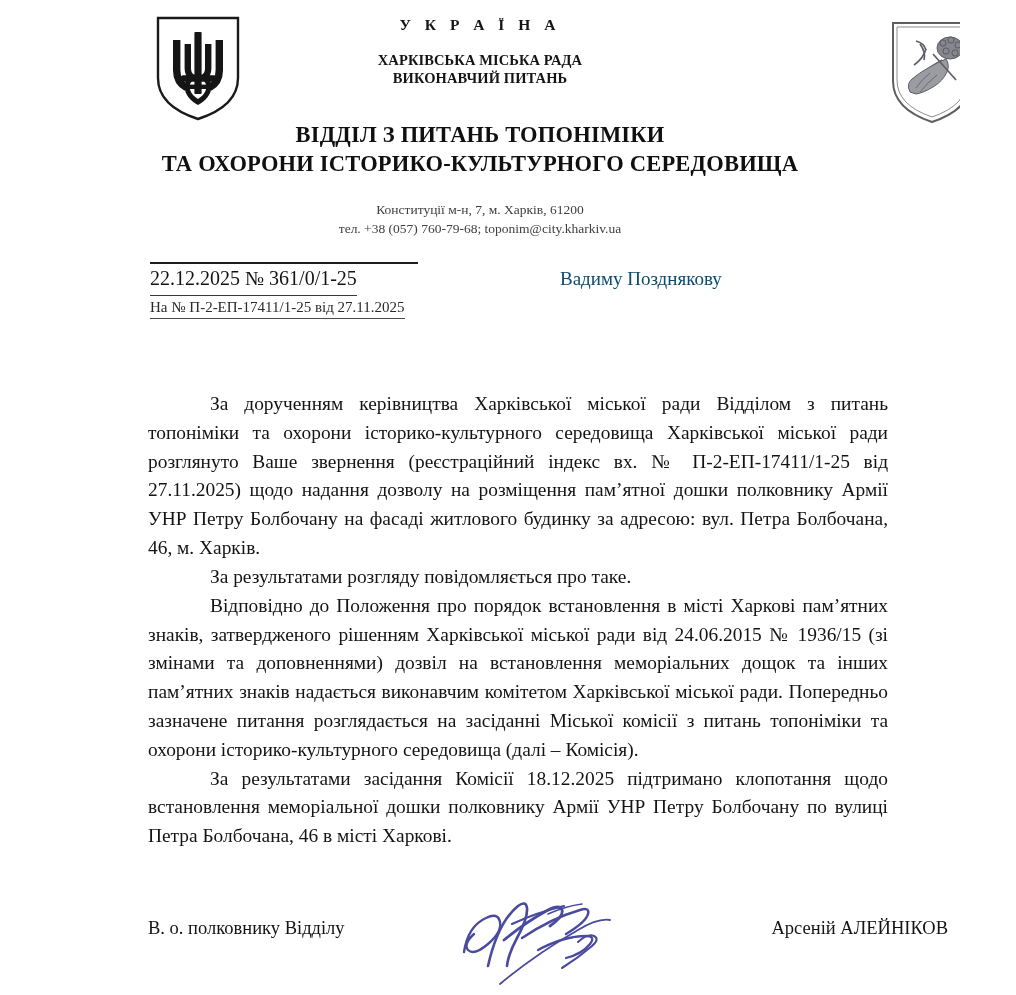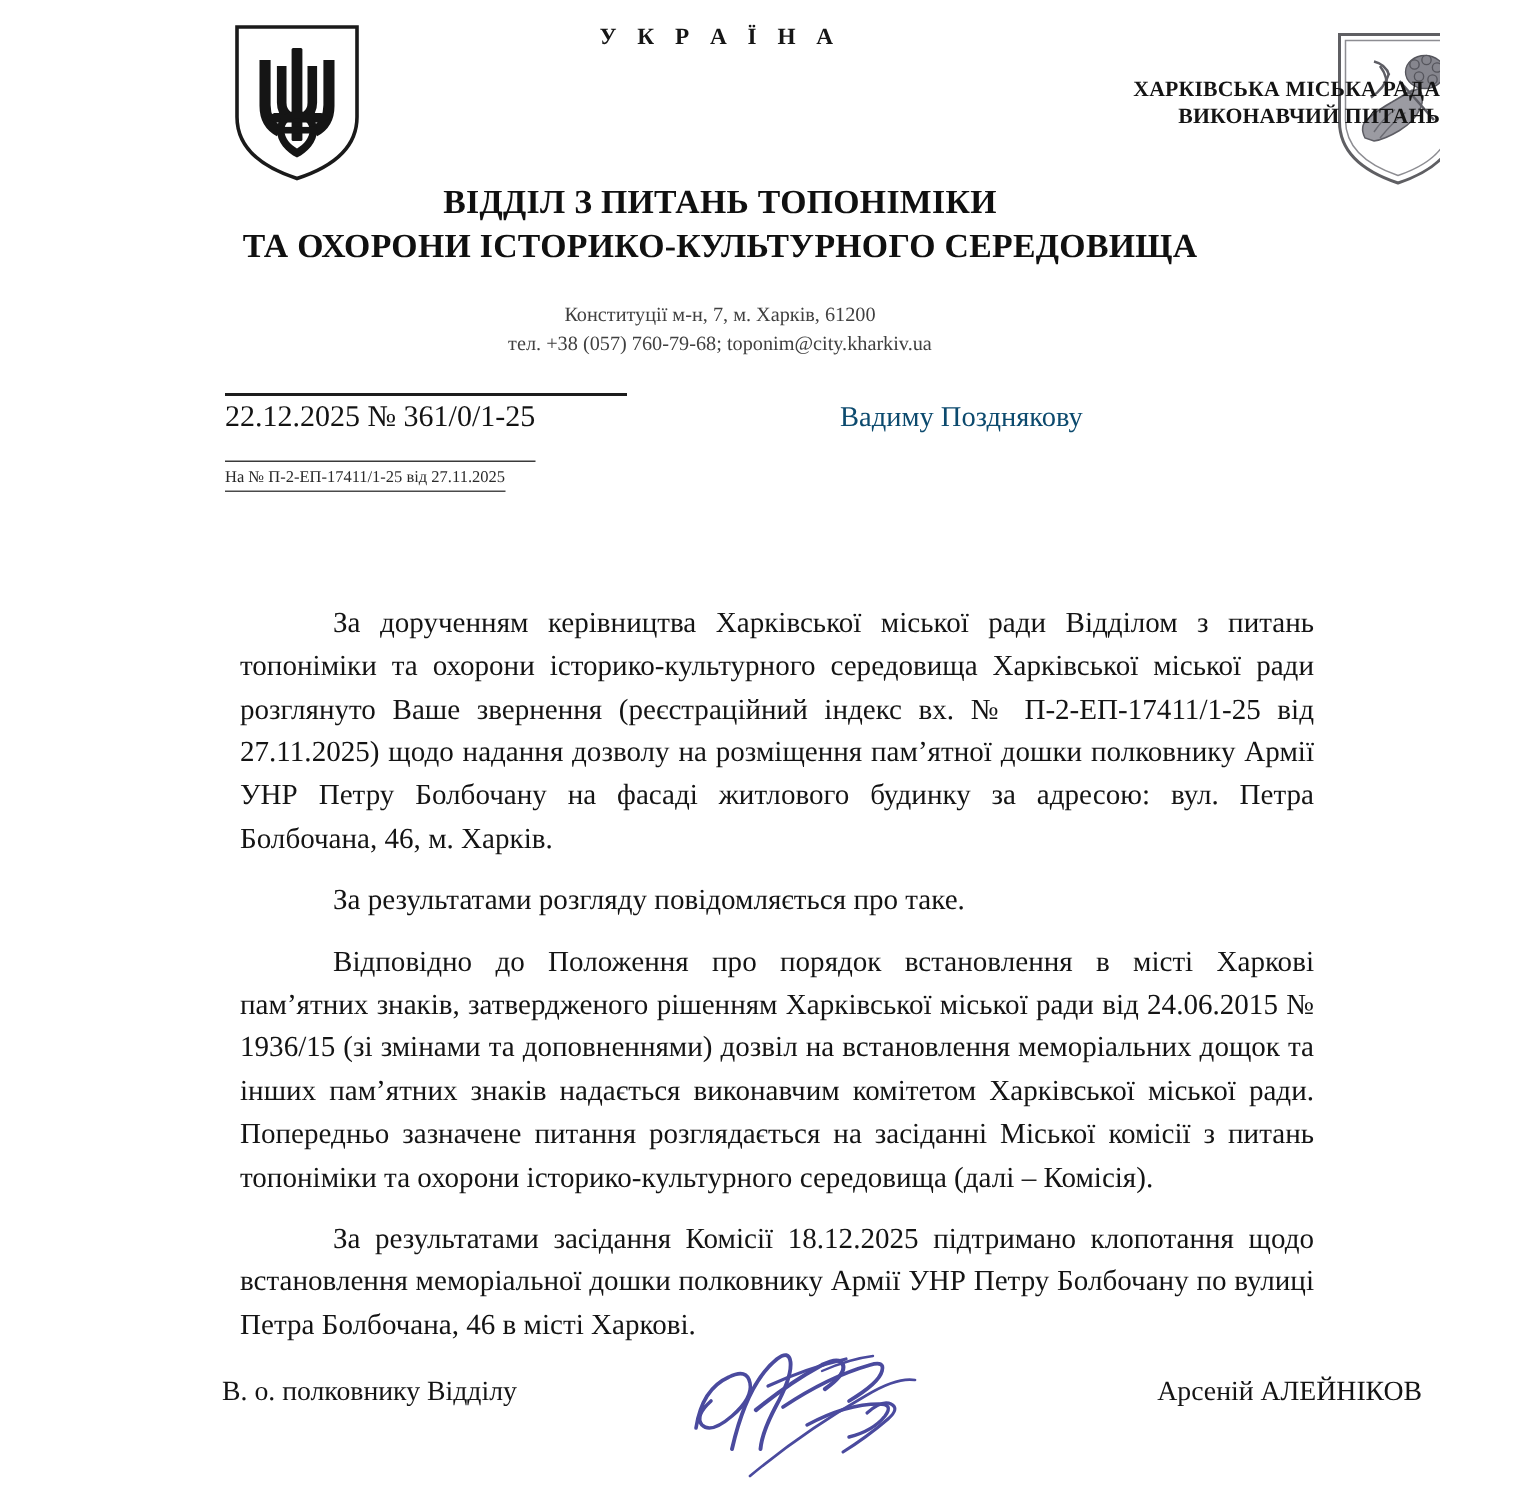--- a/index.html
+++ b/index.html
@@ -41,21 +41,21 @@
     color: #161616;
   }
   .org-block {
     margin-top: 18px;
     font-size: 14.5px;
     font-weight: bold;
     line-height: 1.22;
     letter-spacing: 0.1px;
     color: #141414;
   }
-  .org-block div { white-space: nowrap; text-align: right; }
+  .org-block div { white-space: nowrap; }
 
   .dept-title {
     position: absolute;
     left: 0;
     right: 0;
     top: 120px;
     text-align: center;
     font-size: 22.5px;
     font-weight: bold;
     line-height: 1.3;
@@ -84,27 +84,27 @@
   }
   .ref-rule {
     width: 268px;
     height: 2px;
     background: #1d1d1d;
     margin-bottom: 2px;
   }
   .ref-main {
     font-size: 20px;
     line-height: 1.2;
-    padding-bottom: 17px;
+    padding-bottom: 5px;
     border-bottom: 1px solid #3a3a3a;
     display: inline-block;
     color: #131313;
   }
   .ref-sub {
-    font-size: 11px;
+    font-size: 15px;
     line-height: 1.25;
     padding-bottom: 1px;
     border-bottom: 1px solid #4a4a4a;
     display: inline-block;
     margin-top: 2px;
     color: #2a2a2a;
   }
 
   .addressee {
     position: absolute;
@@ -120,21 +120,21 @@
     position: absolute;
     left: 148px;
     top: 390px;
     width: 740px;
     font-size: 19.4px;
     line-height: 1.485;
     text-align: justify;
     color: #141414;
   }
   .body p {
-    margin: 12px;
+    margin: 0;
     text-indent: 62px;
     text-align: justify;
     text-justify: inter-word;
   }
 
   
   .sig-row {
     position: absolute;
     left: 148px;
     top: 918px;

